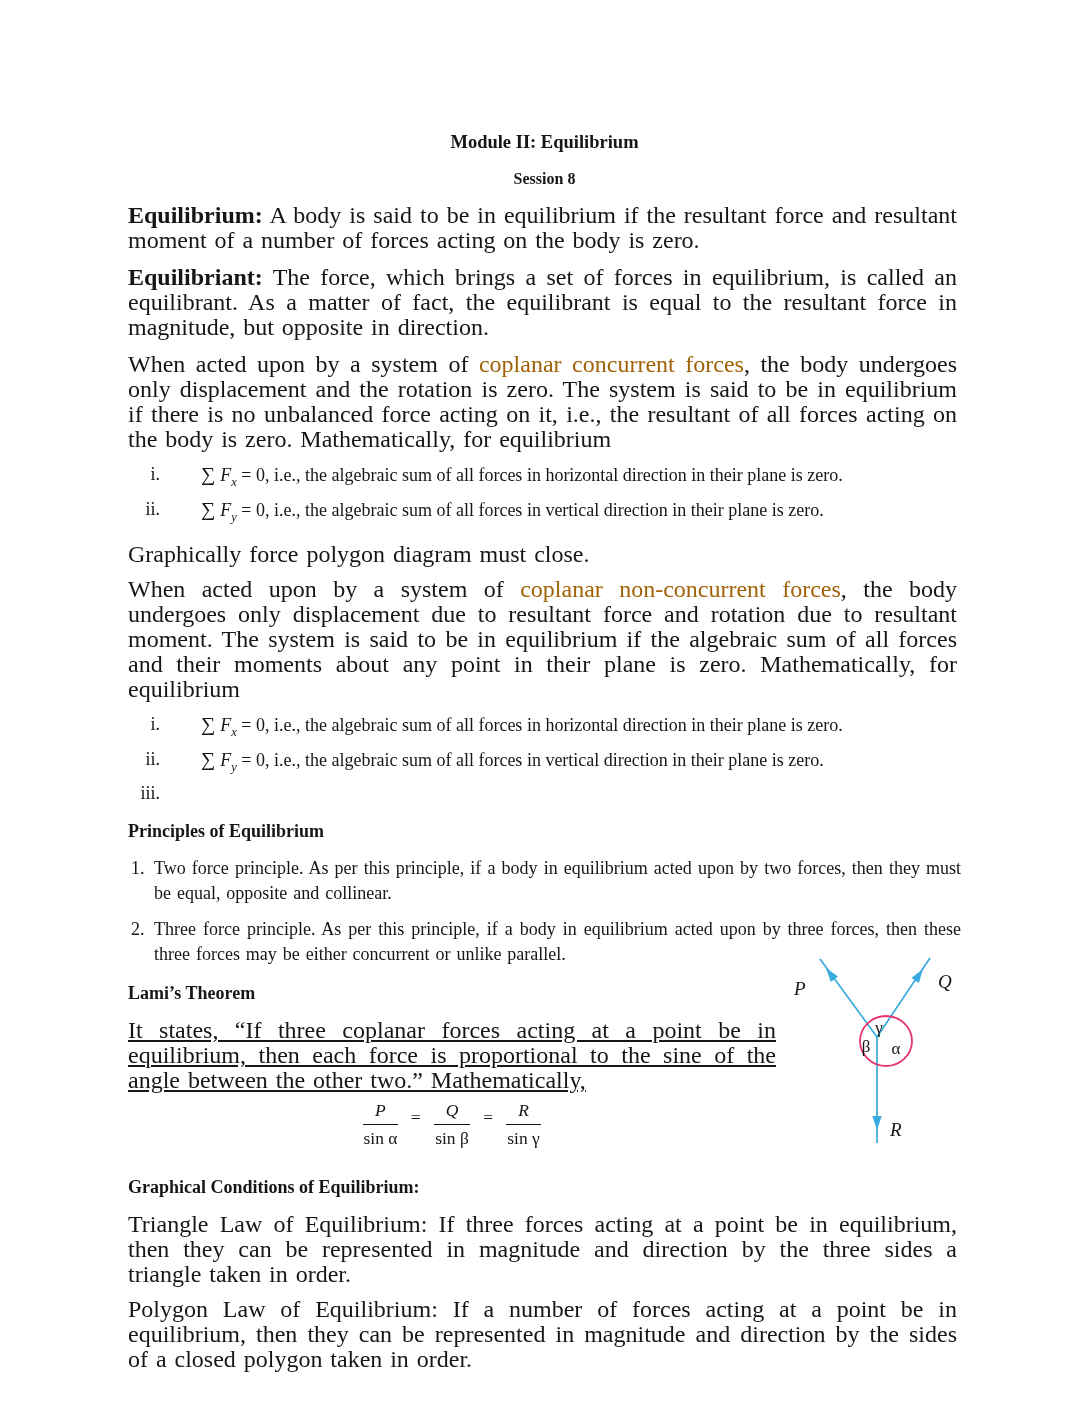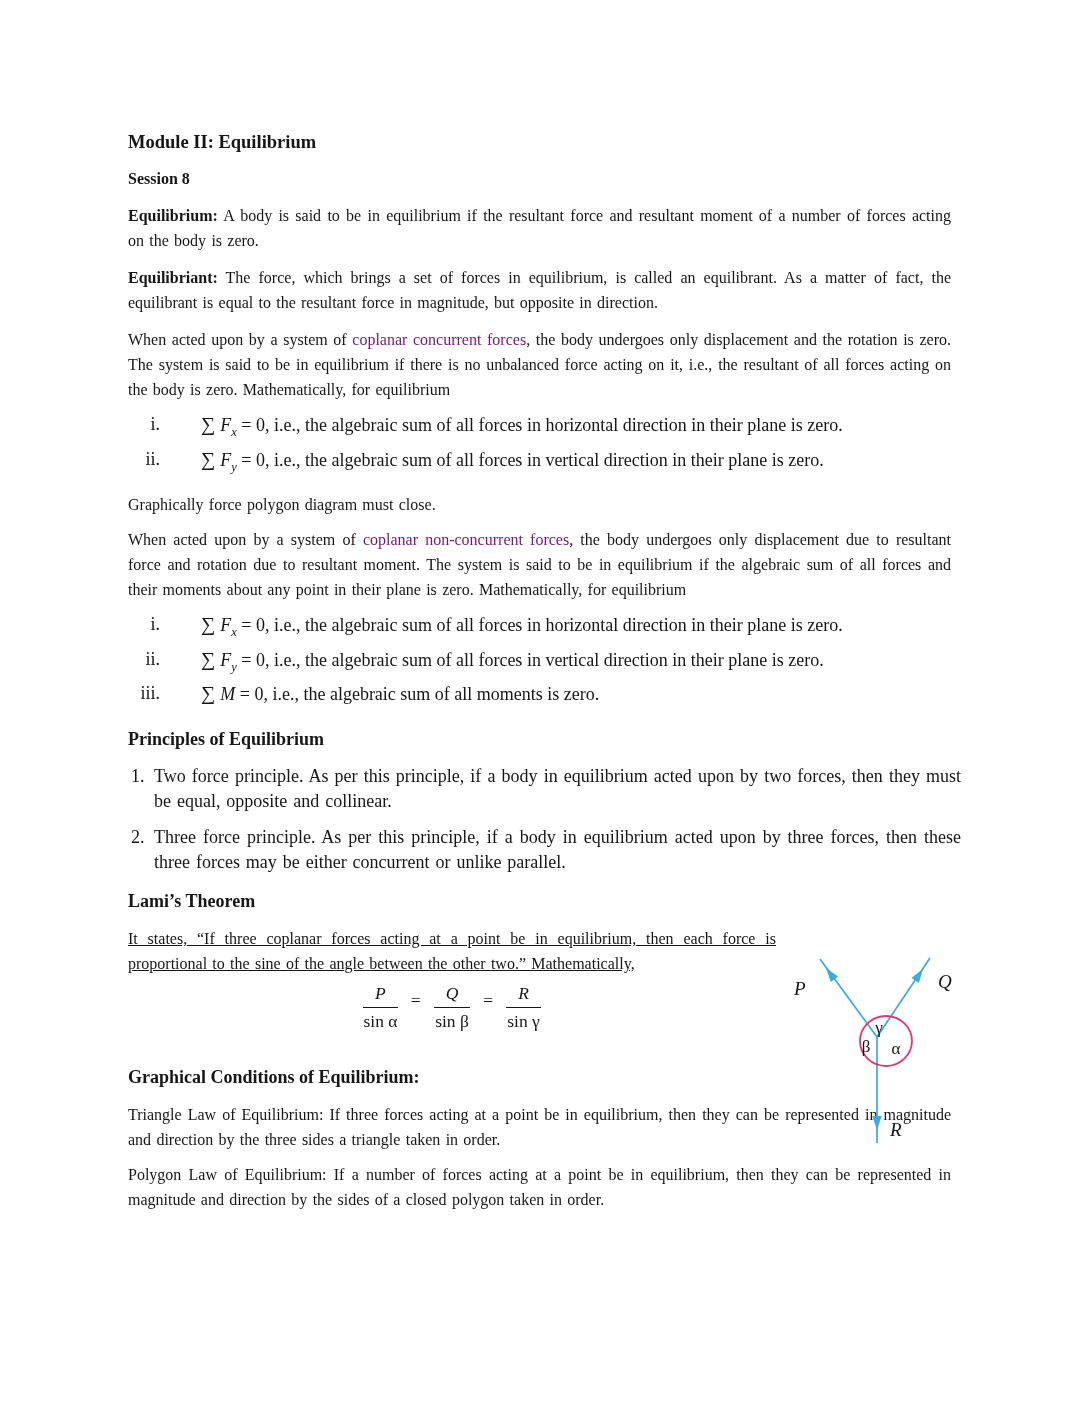--- a/index.html
+++ b/index.html
@@ -9,28 +9,28 @@
     background:#ffffff;
     font-family:"Liberation Serif", serif;
     color:#161616;
     overflow:hidden;
   }
   .content{
     position:absolute;
     left:128px;top:130px;
     width:833px;
   }
-  .centered{text-align:left;}
+  .centered{text-align:center;}
   .title{font-size:18.5px;font-weight:bold;line-height:25px;margin:0;}
   .subtitle{font-size:16px;font-weight:bold;line-height:25px;margin:11px 0 0 0;}
-  p{font-size:16px;line-height:25px;margin:12px 10px 0 0;word-spacing:0.08em;}
+  p{font-size:24px;line-height:25px;margin:12px 4px 0 0;word-spacing:0.08em;}
   p.just{text-align:justify;}
   .lead{font-weight:bold;}
   h3{font-size:18px;font-weight:bold;line-height:25px;margin:14px 0 0 0;}
-  .hl{color:#701a75;}
+  .hl{color:#a16207;}
   .rlist{margin-top:9px;}
   .rlist .row{display:flex;font-size:18px;line-height:27px;}
   .rnum{flex:none;width:32px;text-align:right;}
   .rtext{margin-left:41px;}
   .sigma{font-size:20px;}
   .mvar{font-style:italic;}
   sub{font-size:12.5px;font-style:italic;}
   .dlist{margin-top:12px;}
   .dlist .ditem{display:flex;margin-top:11px;}
   .dlist .ditem:first-child{margin-top:0;}
@@ -85,21 +85,20 @@
       <div class="row">
         <span class="rnum">i.</span>
         <span class="rtext"><span class="sigma">∑ </span><span class="mvar">F</span><sub>x</sub><span> = 0, i.e., the algebraic sum of all forces in horizontal direction in their plane is zero.</span></span>
       </div>
       <div class="row">
         <span class="rnum">ii.</span>
         <span class="rtext"><span class="sigma">∑ </span><span class="mvar">F</span><sub>y</sub><span> = 0, i.e., the algebraic sum of all forces in vertical direction in their plane is zero.</span></span>
       </div>
       <div class="row">
         <span class="rnum">iii.</span>
-        <span class="rtext"><span class="sigma">∑ </span><span class="mvar">M</span><sub></sub><span> = 0, i.e., the algebraic sum of all moments is zero.</span></span>
       </div>
     </div>
 
     <h3 style="margin-top:12px">Principles of Equilibrium</h3>
 
     <div class="dlist">
       <div class="ditem">
         <span class="dnum">1.</span>
         <span class="dtext">Two force principle. As per this principle, if a body in equilibrium acted upon by two forces, then they must be equal, opposite and collinear.</span>
       </div>
@@ -123,21 +122,21 @@
           <span class="fnum">Q</span>
           <span class="fden">sin β</span>
         </span>
       <span class="eq">=</span>
       <span class="frac">
           <span class="fnum">R</span>
           <span class="fden">sin γ</span>
         </span>
     </div>
 
-    <h3 style="margin-top:33px">Graphical Conditions of Equilibrium:</h3>
+    <h3 style="margin-top:26px">Graphical Conditions of Equilibrium:</h3>
 
     <p class="just">Triangle Law of Equilibrium: If three forces acting at a point be in equilibrium, then they can be represented in magnitude and direction by the three sides a triangle taken in order.</p>
 
     <p class="just" style="margin-top:10px">Polygon Law of Equilibrium: If a number of forces acting at a point be in equilibrium, then they can be represented in magnitude and direction by the sides of a closed polygon taken in order.</p>
 
   </div>
 
   <svg class="diagram" viewBox="0 0 220 235">
 
     <line x1="97" y1="104" x2="40" y2="26" stroke="#3aabdf" stroke-width="1.7"></line>

